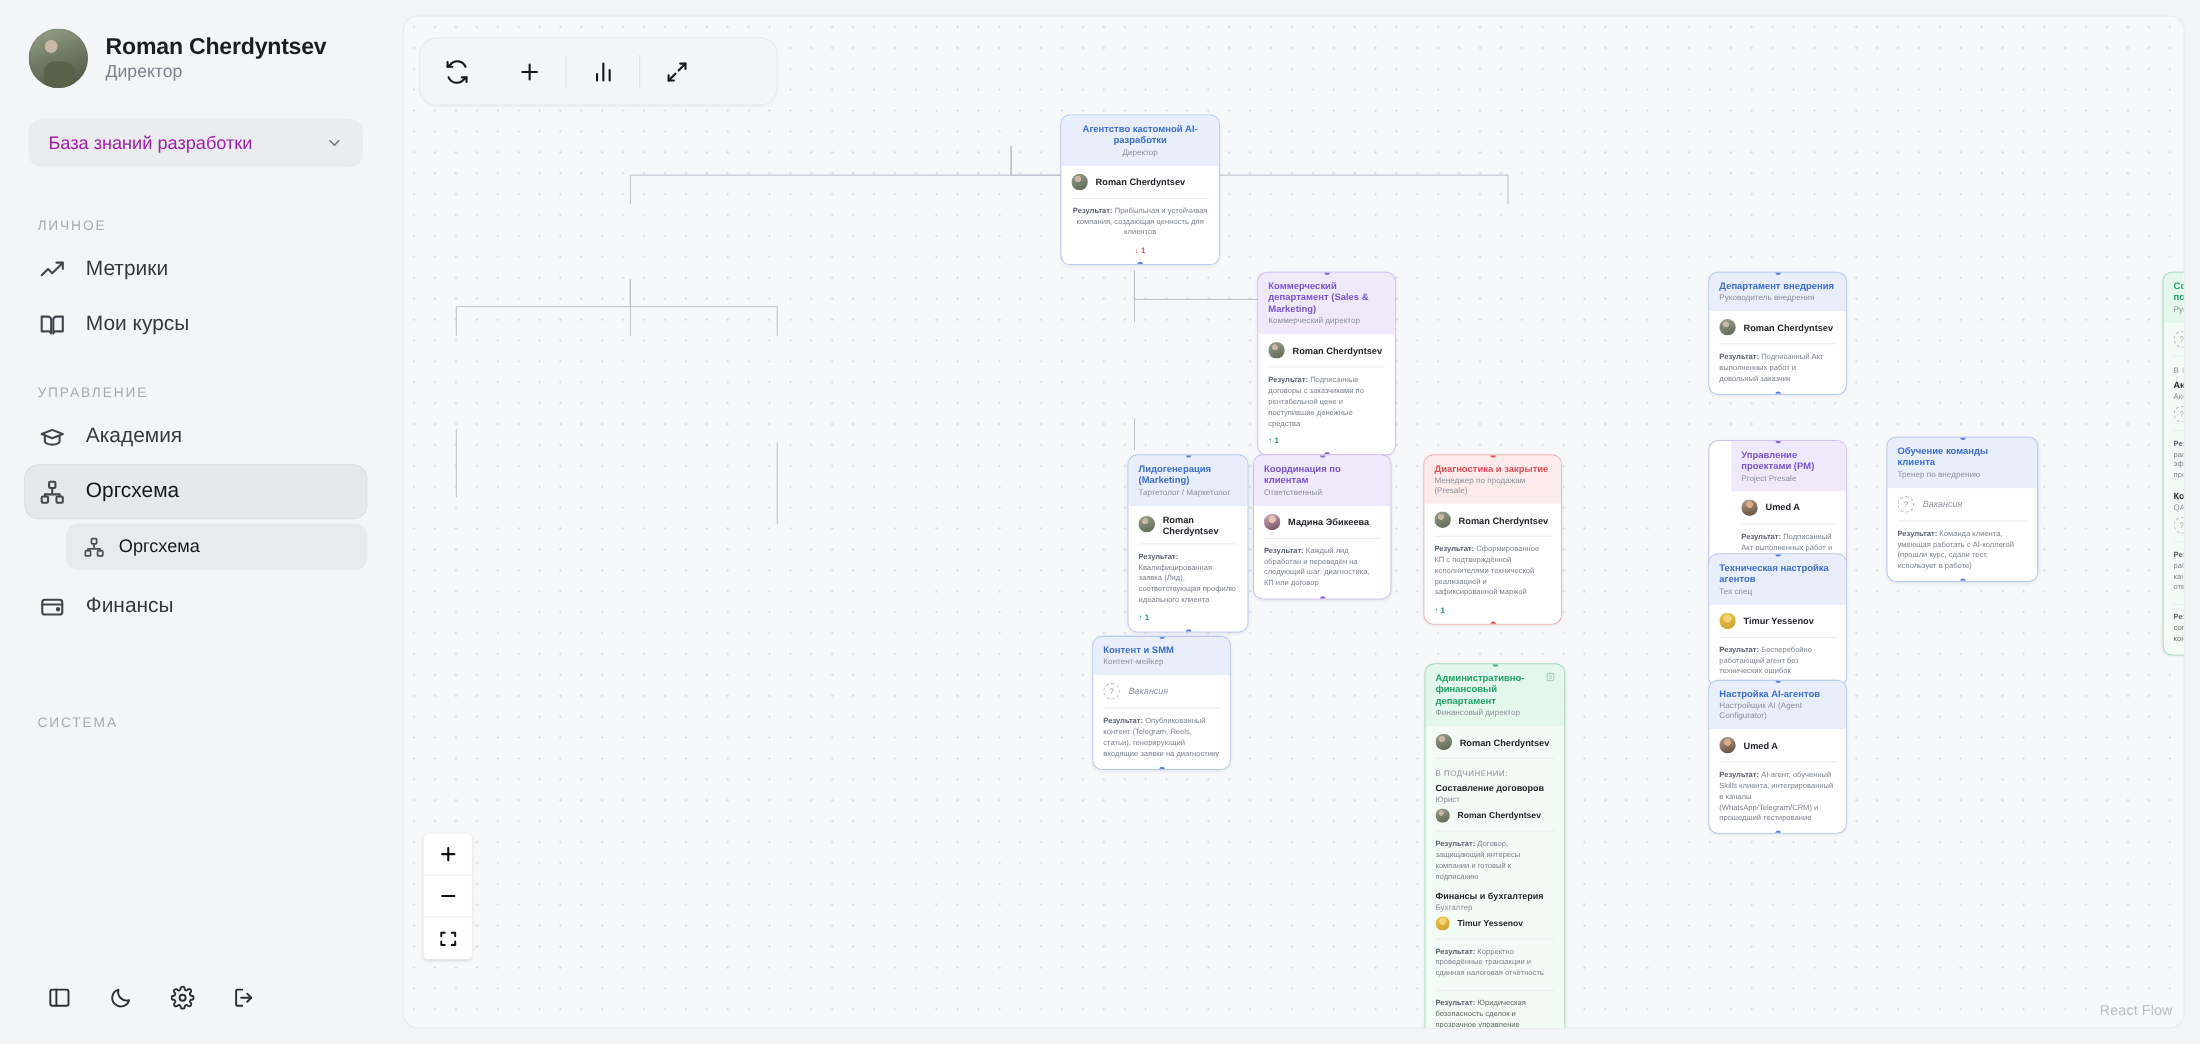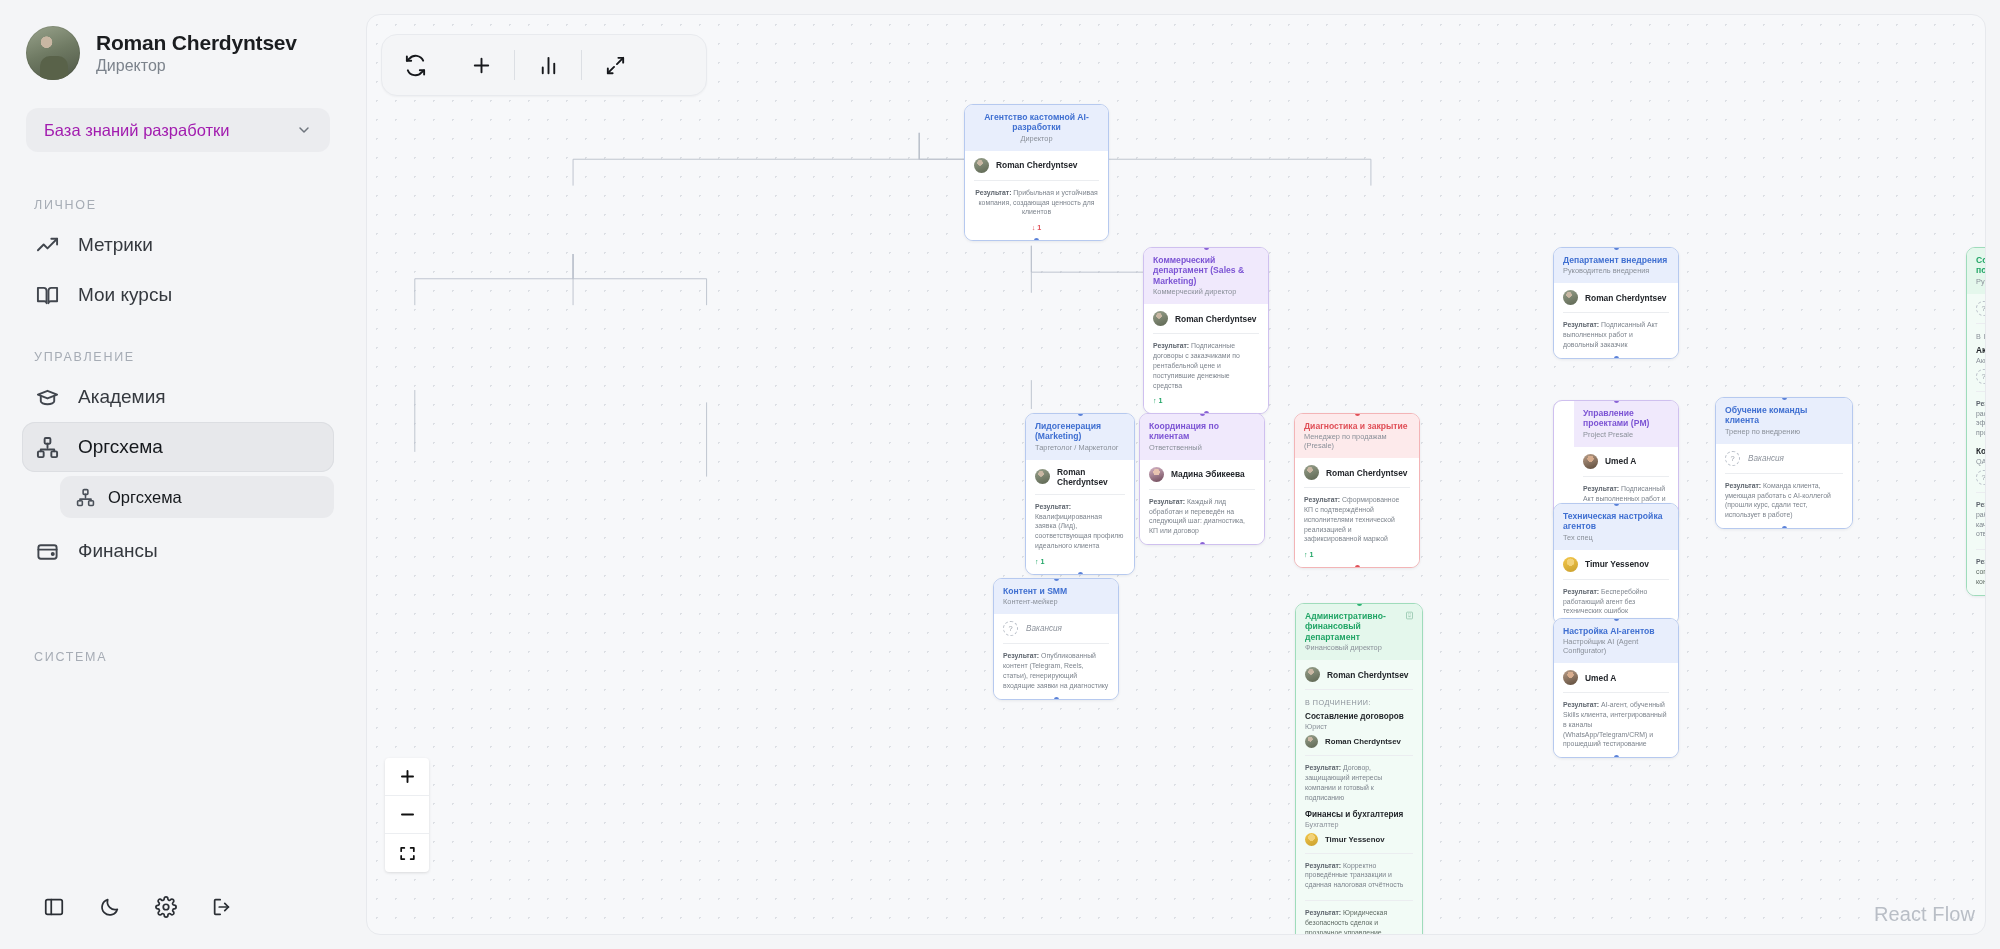--- a/index.html
+++ b/index.html
@@ -116,21 +116,21 @@
   }
   .zoom-btn {
     height: 38px; display: flex; align-items: center; justify-content: center;
     border-bottom: 1px solid #eceef1; cursor: pointer; color: #111;
   }
   .zoom-btn:last-child { border-bottom: none; }
   .zoom-btn svg { width: 19px; height: 19px; }
 
   .attribution {
     position: absolute; right: 10px; bottom: 8px;
-    font-size: 20px; color: #b9bec6; letter-spacing: .1px;
+    font-size: 13px; color: #b9bec6; letter-spacing: .1px;
     z-index: 20;
     text-align: center;
   }
 
   
   .edges { position: absolute; inset: 0; z-index: 1; }
   .node {
     position: absolute; z-index: 5;
     border-radius: 9px; background: #fff;
     border: 1.5px solid #cfd6e4;

